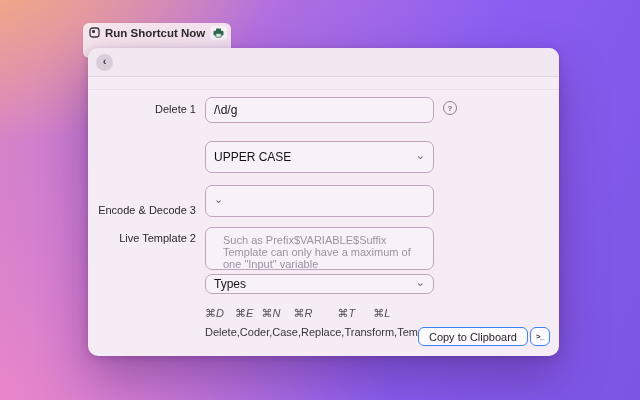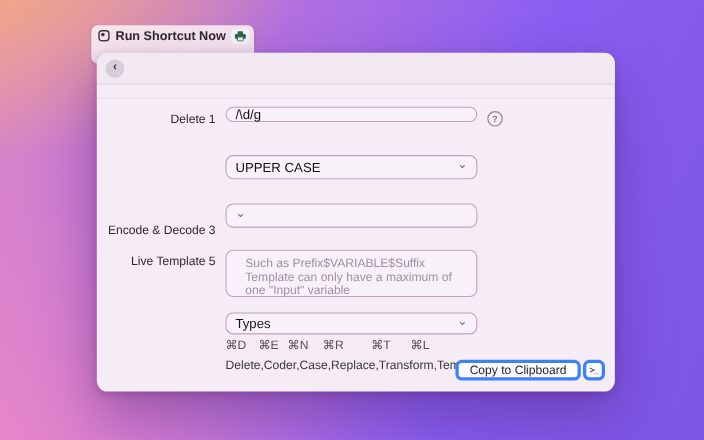--- a/index.html
+++ b/index.html
@@ -47,42 +47,42 @@
   
   .f-label{
     position:absolute;left:0;width:108px;text-align:right;
     font-size:11px;color:#2b282d;
   }
   .f-field{
     position:absolute;left:117px;width:229px;box-sizing:border-box;
     border:1px solid #bfa3bd;border-radius:7px;background:rgba(252,246,252,0.55);
     font-size:12px;color:#151318;display:flex;align-items:center;
   }
-  .f-input{height:14px;padding:0 8px;font-weight:400;}
-  .f-select{height:22px;padding:0 8px;justify-content:space-between;cursor:default;}
+  .f-input{height:26px;padding:0 8px;font-weight:400;}
+  .f-select{height:32px;padding:0 8px;justify-content:space-between;cursor:default;}
   .f-select .chev{color:#6d6472;font-size:11px;line-height:1;margin-top:-4px;}
   .f-textarea{height:43px;flex-direction:column;align-items:stretch;justify-content:space-between;
     padding:6px 17px;cursor:text;}
   .ph{font-size:11px;color:#9d91a0;}
   .help-circ{
     position:absolute;left:355px;top:53px;width:12px;height:12px;border-radius:50%;
     border:1.2px solid #8f8292;color:#81747f;font-size:8px;font-weight:700;
     display:flex;align-items:center;justify-content:center;cursor:default;
   }
-  .shortcuts{position:absolute;left:117px;top:259px;font-size:11px;color:#55505a;white-space:nowrap;}
+  .shortcuts{position:absolute;left:117px;top:259px;font-size:11px;color:#55505a;white-space:nowrap;font-style:italic;}
   .shortcuts span{display:inline-block;}
   .shortcuts span:nth-child(2){margin-left:8px;}
   .shortcuts span:nth-child(3){margin-left:5px;}
   .shortcuts span:nth-child(4){margin-left:10px;}
   .shortcuts span:nth-child(5){margin-left:22px;}
   .shortcuts span:nth-child(6){margin-left:15px;}
   .summary{position:absolute;left:117px;top:278px;font-size:11px;color:#39353c;}
   .btn-group{position:absolute;right:9px;top:279px;display:flex;gap:2px;}
   .btn{
-    height:19px;box-sizing:border-box;border:3px solid #3b82f6;border-radius:6px;
+    height:19px;box-sizing:border-box;border:1px solid #3b82f6;border-radius:6px;
     background:#fdfafd;display:flex;align-items:center;justify-content:center;
     font-size:11px;font-weight:500;color:#221f24;cursor:default;
   }
   .btn-copy{padding:0 10px;}
   .btn-term{width:20px;font-size:8px;color:#45404a;font-weight:700;letter-spacing:-0.5px;}
 </style>
 </head>
 <body>
 
 <div class="run-pill">
@@ -122,27 +122,27 @@
   <div class="f-field f-select" style="top:93px">
     <span>UPPER CASE</span>
     <span class="chev">⌄</span>
   </div>
 
   <div class="f-label" style="top:156px">Encode &amp; Decode 3</div>
   <div class="f-field f-select" style="top:137px">
     <span class="chev">⌄</span>
   </div>
 
-  <div class="f-label" style="top:184px">Live Template 5</div>
+  <div class="f-label" style="top:184px">Live Template 2</div>
   <div class="f-field f-textarea" style="top:179px">
     <span class="ph">Such as Prefix$VARIABLE$Suffix</span>
     <span class="ph">Template can only have a maximum of one "Input" variable</span>
   </div>
 
-  <div class="f-field f-select" style="top:236px;height:20px">
+  <div class="f-field f-select" style="top:226px;height:20px">
     <span>Types</span>
     <span class="chev">⌄</span>
   </div>
 
   <div class="shortcuts">
     <span>⌘D</span>
     <span>⌘E</span>
     <span>⌘N</span>
     <span>⌘R</span>
     <span>⌘T</span>

